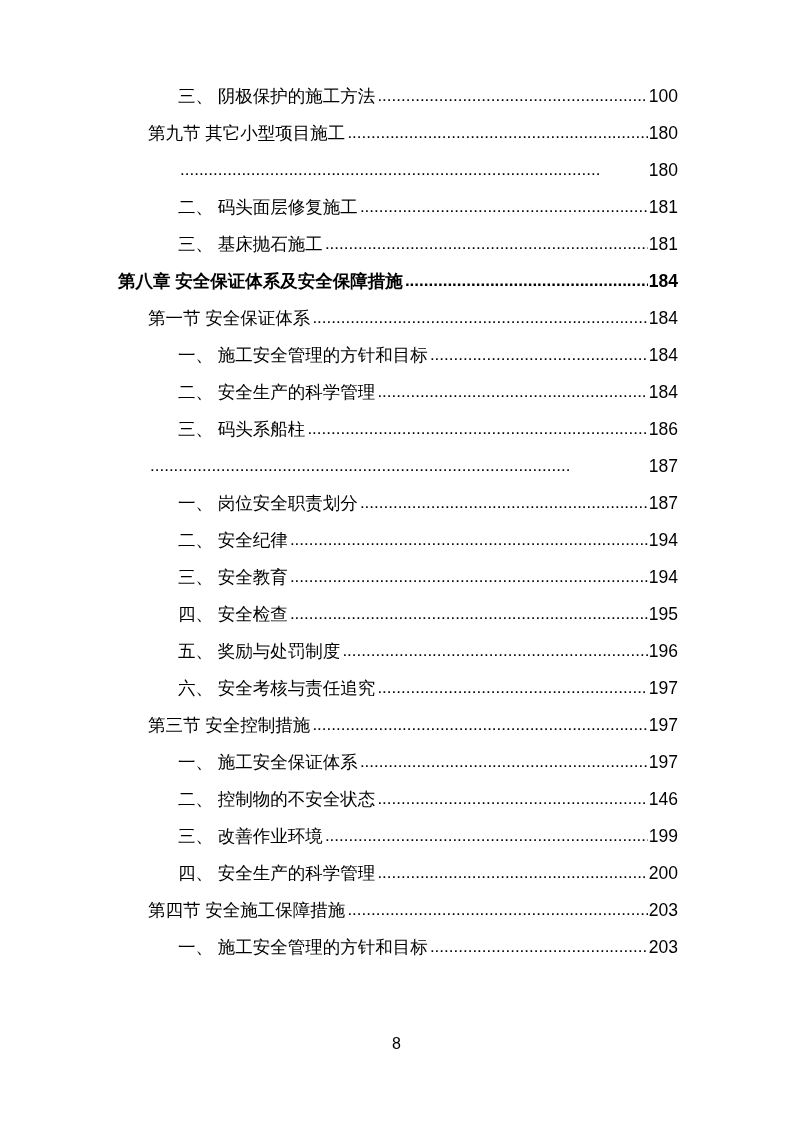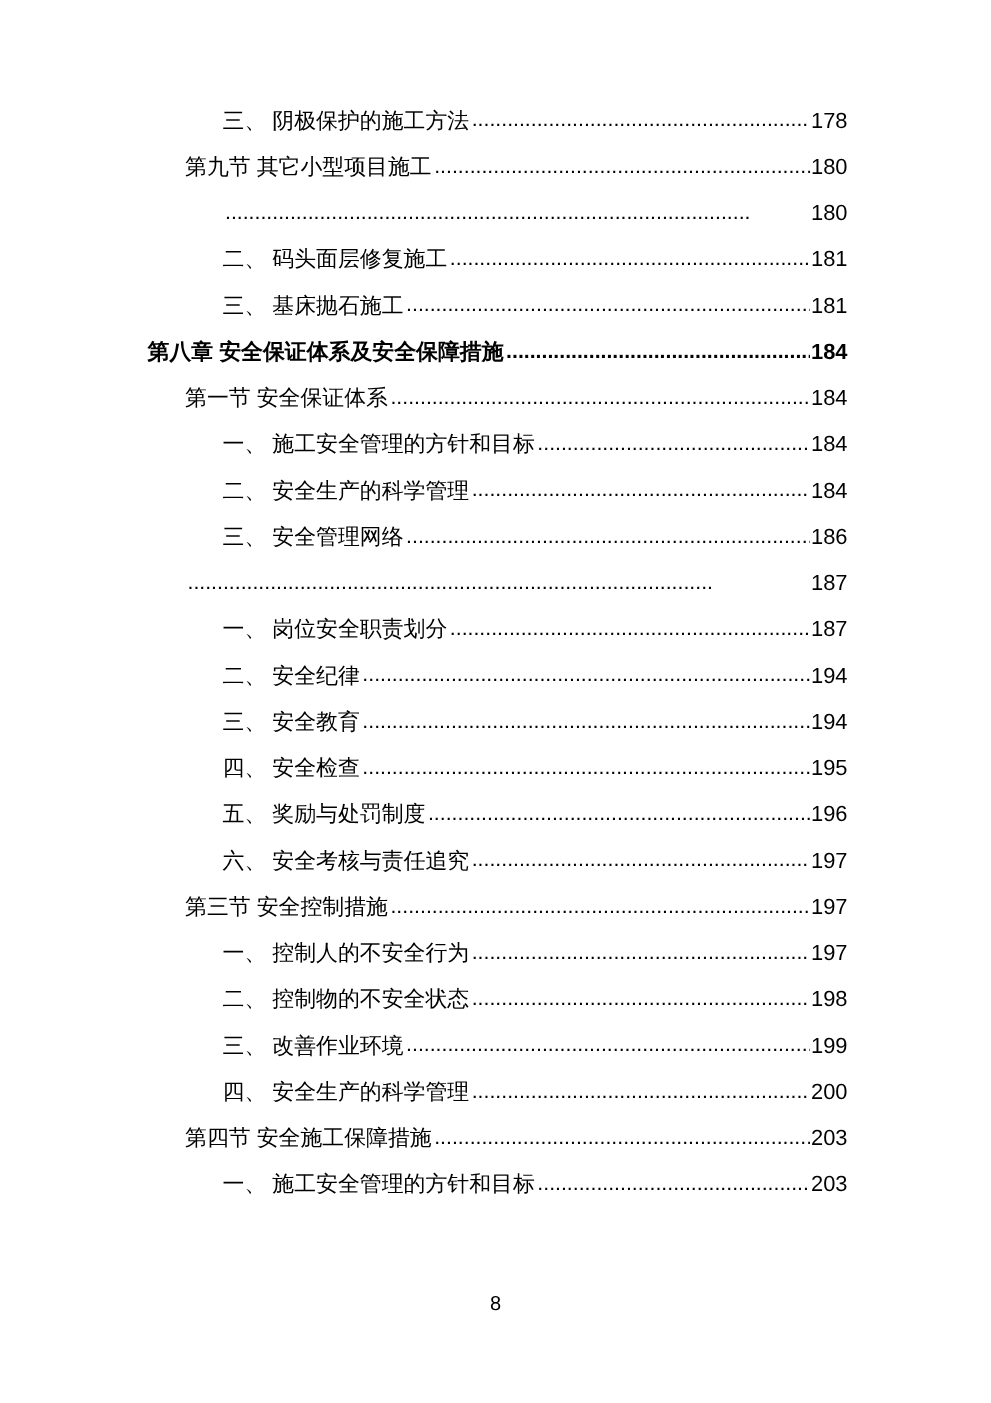--- a/index.html
+++ b/index.html
@@ -67,21 +67,21 @@
 </style>
 </head>
 <body>
 
 <div class="page">
 
   <div class="toc" id="toc-container">
       <div class="toc-row lvl-item">
         <span class="label">三、 阴极保护的施工方法</span>
         <span class="leader">.........................................................................................</span>
-        <span class="page-num">178</span>
+        <span class="page-num">100</span>
       </div>
       <div class="toc-row lvl-section">
         <span class="label">第九节  其它小型项目施工</span>
         <span class="leader">.........................................................................................</span>
         <span class="page-num">180</span>
       </div>
       <div class="toc-row lvl-item">
         <span class="leader">.........................................................................................</span>
         <span class="page-num">180</span>
       </div>
@@ -109,21 +109,21 @@
         <span class="label">一、 施工安全管理的方针和目标</span>
         <span class="leader">.........................................................................................</span>
         <span class="page-num">184</span>
       </div>
       <div class="toc-row lvl-item">
         <span class="label">二、 安全生产的科学管理</span>
         <span class="leader">.........................................................................................</span>
         <span class="page-num">184</span>
       </div>
       <div class="toc-row lvl-item">
-        <span class="label">三、 安全管理网络</span>
+        <span class="label">三、 码头系船柱</span>
         <span class="leader">.........................................................................................</span>
         <span class="page-num">186</span>
       </div>
       <div class="toc-row lvl-section">
         <span class="leader">.........................................................................................</span>
         <span class="page-num">187</span>
       </div>
       <div class="toc-row lvl-item">
         <span class="label">一、 岗位安全职责划分</span>
         <span class="leader">.........................................................................................</span>
@@ -153,28 +153,28 @@
         <span class="label">六、 安全考核与责任追究</span>
         <span class="leader">.........................................................................................</span>
         <span class="page-num">197</span>
       </div>
       <div class="toc-row lvl-section">
         <span class="label">第三节  安全控制措施</span>
         <span class="leader">.........................................................................................</span>
         <span class="page-num">197</span>
       </div>
       <div class="toc-row lvl-item">
-        <span class="label">一、 控制人的不安全行为</span>
+        <span class="label">一、 施工安全保证体系</span>
         <span class="leader">.........................................................................................</span>
         <span class="page-num">197</span>
       </div>
       <div class="toc-row lvl-item">
         <span class="label">二、 控制物的不安全状态</span>
         <span class="leader">.........................................................................................</span>
-        <span class="page-num">198</span>
+        <span class="page-num">146</span>
       </div>
       <div class="toc-row lvl-item">
         <span class="label">三、 改善作业环境</span>
         <span class="leader">.........................................................................................</span>
         <span class="page-num">199</span>
       </div>
       <div class="toc-row lvl-item">
         <span class="label">四、 安全生产的科学管理</span>
         <span class="leader">.........................................................................................</span>
         <span class="page-num">200</span>

